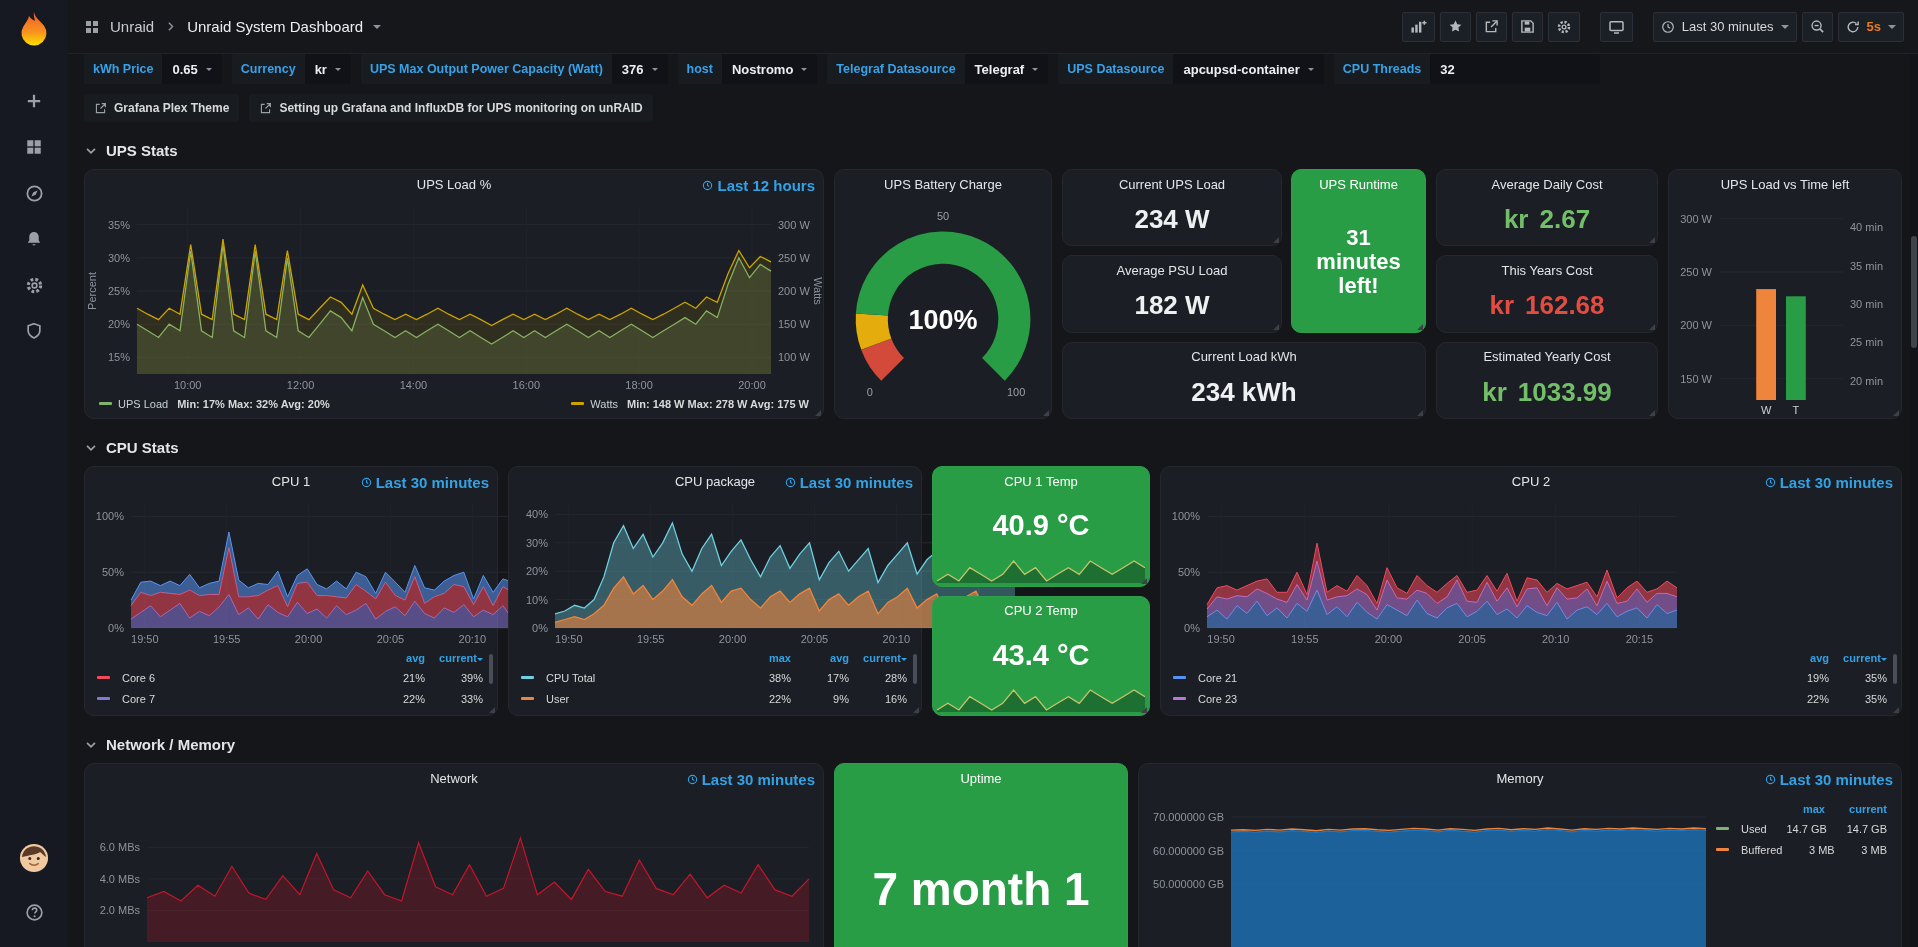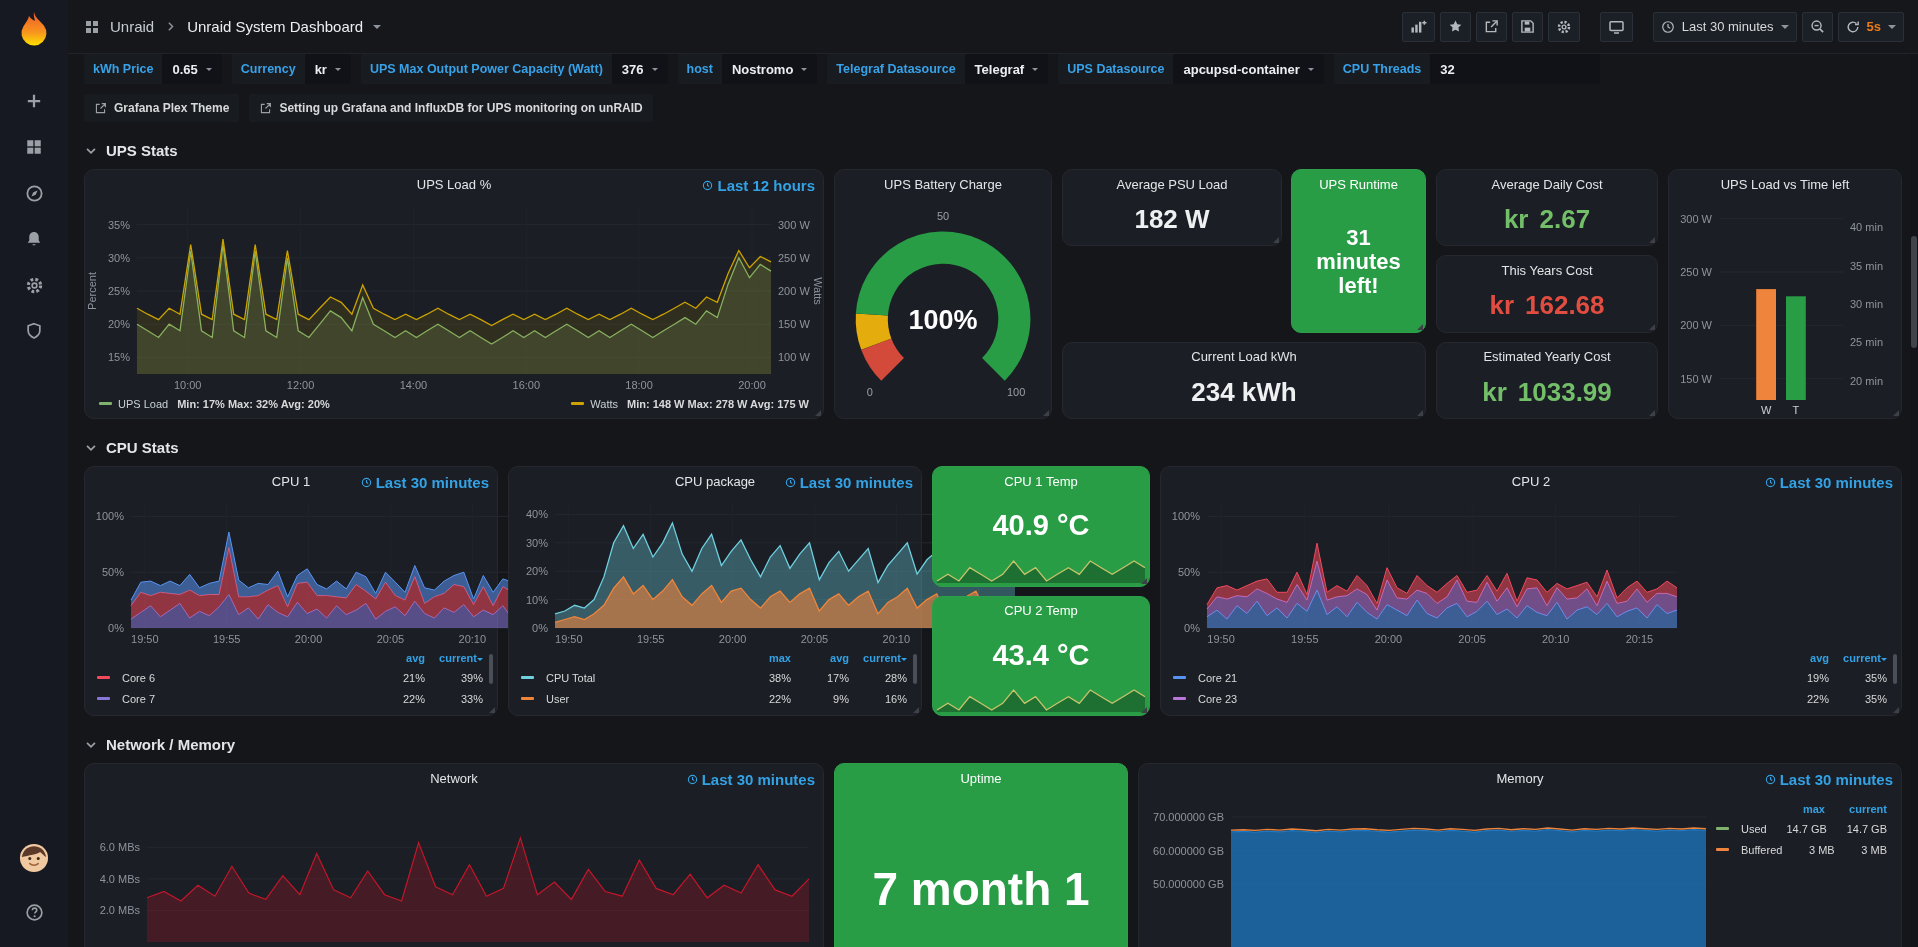--- a/index.html
+++ b/index.html
@@ -423,20 +423,26 @@
                 <path d="M36.9,116.5A71.3 71.3 0 1 1 158.4,171.4" fill="none" stroke="#299c46" stroke-width="32.1"></path>
                 <text x="34.9" y="198.1" fill="#9aa0a6" font-size="11" text-anchor="middle">0</text>
                 <text x="108.0" y="21.7" fill="#9aa0a6" font-size="11" text-anchor="middle">50</text>
                 <text x="181.1" y="198.1" fill="#9aa0a6" font-size="11" text-anchor="middle">100</text>
                 <text x="108" y="131.0" fill="#ffffff" font-size="27" font-weight="700" text-anchor="middle">100%</text>
               </svg>
             </div>
         </div>
 
         <div class="stat-grid">
+          <div class="panel">
+            <div class="panel-h">
+                <span class="title">Current UPS Load</span>
+              </div>
+            <div class="stat-value">234 W</div>
+          </div>
           <div class="panel green g-runtime">
             <div class="panel-h">
                 <span class="title">UPS Runtime</span>
               </div>
             <div class="runtime-value">31 minutes left!</div>
           </div>
           <div class="panel">
             <div class="panel-h">
                 <span class="title">Average PSU Load</span>
               </div>

